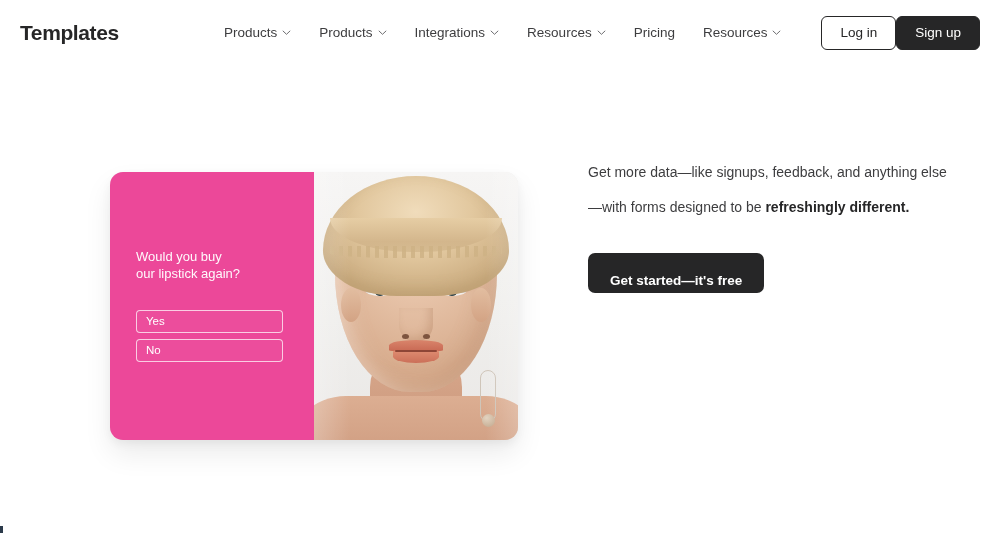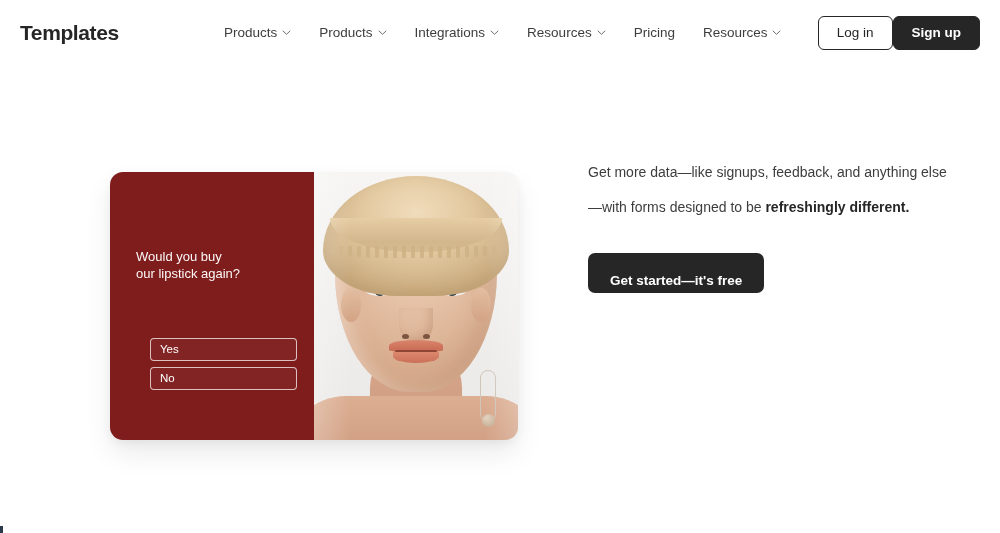--- a/index.html
+++ b/index.html
@@ -92,21 +92,21 @@
     border-radius: 6px;
     padding: 0 18px;
     height: 34px;
     line-height: 32px;
     cursor: pointer;
     font-family: inherit;
   }
 
   .btn-signup {
     font-size: 13.5px;
-    font-weight: 700;
+    font-weight: 400;
     color: #ffffff;
     background: #262627;
     border: 1px solid #262627;
     border-radius: 6px;
     padding: 0 18px;
     height: 34px;
     line-height: 32px;
     cursor: pointer;
     font-family: inherit;
   }
@@ -163,43 +163,42 @@
     border-radius: 13px;
     overflow: hidden;
     display: flex;
     box-shadow: 0 14px 28px rgba(0,0,0,0.08), 0 4px 10px rgba(0,0,0,0.05);
     background: #f2f2f2;
   }
 
   .card-left {
     width: 204px;
     height: 100%;
-    background: #7f1d1d;
+    background: #ec4899;
     position: relative;
     flex: 0 0 204px;
     padding-left: 12px;
   }
 
   .q-text {
     position: absolute;
     left: 26px;
     top: 76px;
     color: #ffffff;
     font-size: 13px;
     line-height: 17px;
     white-space: pre-line;
     opacity: 0.97;
   }
 
   .answers {
     position: absolute;
-    left: 40px;
+    left: 26px;
     top: 138px;
     width: 147px;
-    margin-top: 28px;
   }
 
   .answer {
     height: 23px;
     border: 1px solid rgba(255,255,255,0.72);
     border-radius: 4px;
     color: #ffffff;
     font-size: 11.5px;
     line-height: 21px;
     padding-left: 9px;

